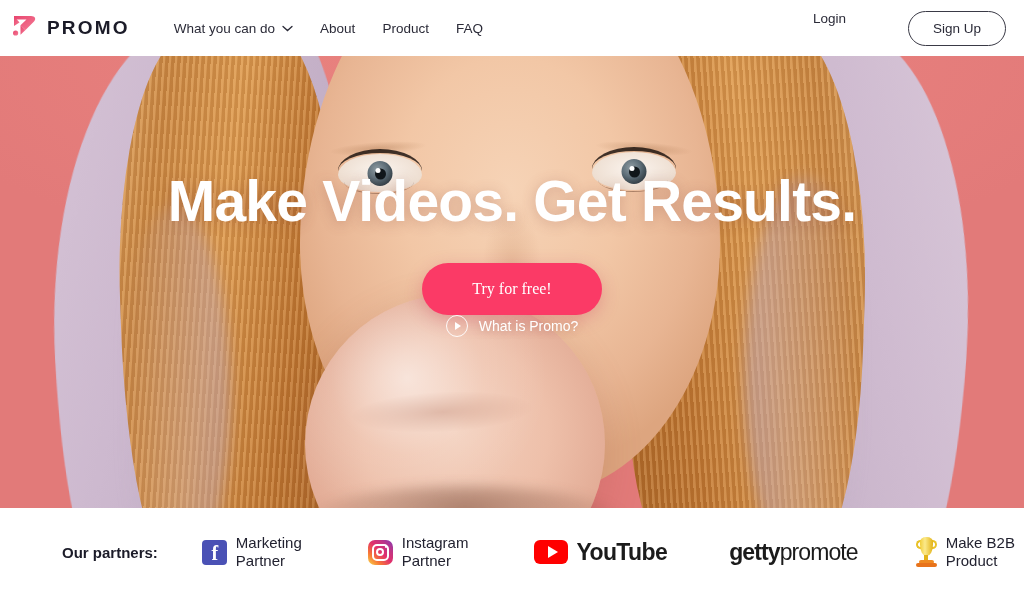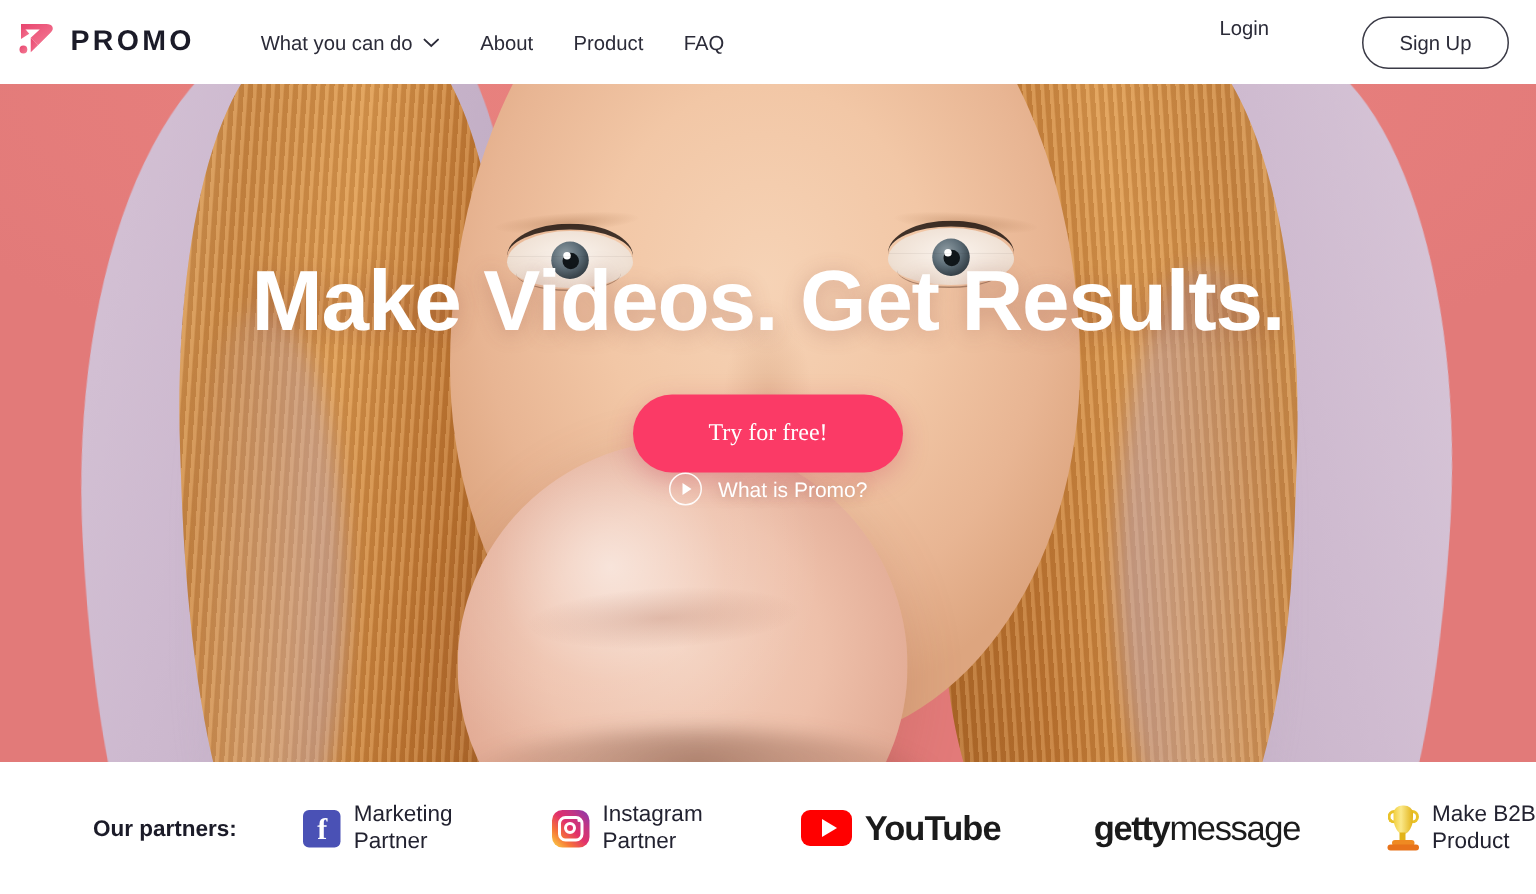--- a/index.html
+++ b/index.html
@@ -441,21 +441,21 @@
 
       <div class="partner p-yt">
         <div class="yt-tile">
           <span class="yt-tri"></span>
         </div>
         <div class="yt-word">YouTube</div>
       </div>
 
       <div class="partner p-getty">
         <div class="getty-word">
-          <b>getty</b><span>message</span>
+          <b>getty</b><span>promote</span>
         </div>
       </div>
 
       <div class="partner p-b2b">
         <div class="trophy">
           <div class="t-handle-l"></div>
           <div class="t-handle-r"></div>
           <div class="t-cup"></div>
           <div class="t-stem"></div>
           <div class="t-base1"></div>

